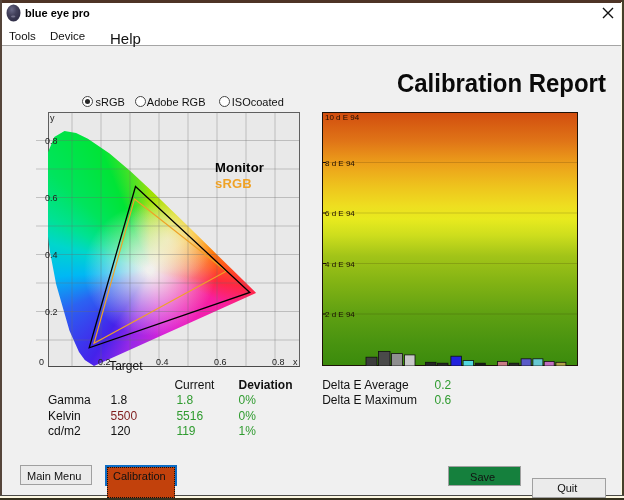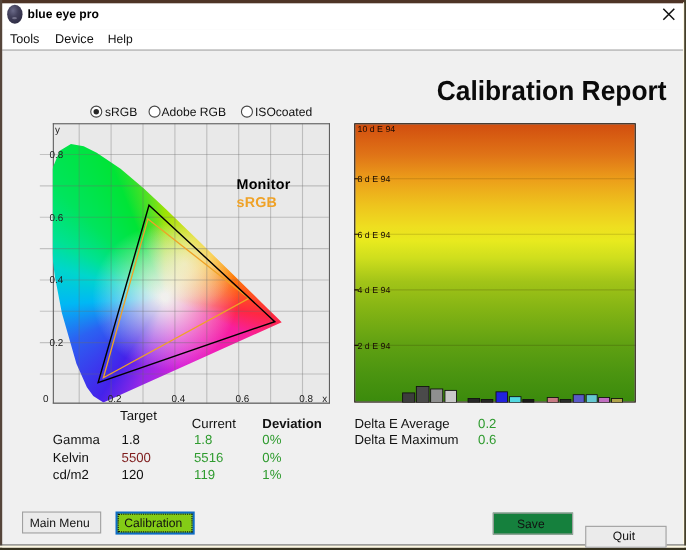--- a/index.html
+++ b/index.html
@@ -35,21 +35,21 @@
   <ellipse cx="7.2" cy="13.5" rx="2.2" ry="1" fill="#8a88a0" opacity="0.7"></ellipse>
 </svg>
 <div class="abs" style="left:25px;top:6.5px;font-size:11px;font-weight:bold;color:#000;">blue eye pro</div>
 
 <svg class="abs" style="left:602px;top:7px;" width="12" height="12" viewBox="0 0 12 12">
   <path d="M1 1 L11 11 M11 1 L1 11" stroke="#111" stroke-width="1.4"></path>
 </svg>
 
 <div class="abs" style="left:9px;top:30px;font-size:11.5px;color:#111;">Tools</div>
 <div class="abs" style="left:50px;top:30px;font-size:11.5px;color:#111;">Device</div>
-<div class="abs" style="left:98px;top:30px;font-size:11px;color:#111;text-align:center;">Help</div>
+<div class="abs" style="left:110px;top:30px;font-size:15px;color:#111;text-align:center;">Help</div>
 
 <div class="abs" style="left:397px;top:68.8px;font-size:25px;font-weight:bold;color:#0a0a0a;white-space:nowrap;transform:scaleX(0.958);transform-origin:left top;">Calibration Report</div>
 
 <div class="abs" style="left:81.5px;top:96px;width:11px;height:11px;border-radius:50%;background:#fff;border:1.1px solid #464646;"></div>
 <div class="abs" style="left:84.5px;top:99px;width:5px;height:5px;border-radius:50%;background:#262626;"></div>
 <div class="abs" style="left:95.5px;top:96px;font-size:11px;color:#111;">sRGB</div>
 <div class="abs" style="left:134.5px;top:96px;width:11px;height:11px;border-radius:50%;background:#fff;border:1.1px solid #464646;"></div>
 <div class="abs" style="left:146.8px;top:96px;font-size:11px;color:#111;">Adobe RGB</div>
 <div class="abs" style="left:218.5px;top:96px;width:11px;height:11px;border-radius:50%;background:#fff;border:1.1px solid #464646;"></div>
 <div class="abs" style="left:231.8px;top:96px;font-size:11px;color:#111;">ISOcoated</div>
@@ -143,21 +143,21 @@
     <rect x="153.3" y="251.2" width="10" height="2.8" fill="#1a1a1a"></rect>
     <rect x="175.5" y="249.4" width="10" height="4.6" fill="#c87b84"></rect>
     <rect x="187.3" y="251.2" width="9.6" height="2.8" fill="#2a2a2a"></rect>
     <rect x="199.1" y="246.8" width="10" height="7.2" fill="#5a5ac8"></rect>
     <rect x="210.9" y="246.8" width="10" height="7.2" fill="#66c8d2"></rect>
     <rect x="222.2" y="249.4" width="10" height="4.6" fill="#c06ec0"></rect>
     <rect x="233.9" y="250.3" width="10" height="3.7" fill="#b0a24a"></rect>
   </g>
 </svg>
 
-<div class="abs" style="left:109.2px;top:371px;font-size:12px;color:#111;">Target</div>
+<div class="abs" style="left:109.2px;top:359px;font-size:12px;color:#111;">Target</div>
 <div class="abs" style="left:174.4px;top:377.6px;font-size:12px;color:#111;">Current</div>
 <div class="abs" style="left:238.5px;top:377.6px;font-size:12px;color:#111;font-weight:bold;">Deviation</div>
 <div class="abs" style="left:48px;top:392.9px;font-size:12px;color:#111;">Gamma</div>
 <div class="abs" style="left:110.5px;top:392.9px;font-size:12px;color:#111;">1.8</div>
 <div class="abs" style="left:176.4px;top:392.9px;font-size:12px;color:#2f9b2f;">1.8</div>
 <div class="abs" style="left:238.5px;top:392.9px;font-size:12px;color:#2f9b2f;">0%</div>
 <div class="abs" style="left:48px;top:408.6px;font-size:12px;color:#111;">Kelvin</div>
 <div class="abs" style="left:110.5px;top:408.6px;font-size:12px;color:#7f1d1d;">5500</div>
 <div class="abs" style="left:176.4px;top:408.6px;font-size:12px;color:#2f9b2f;">5516</div>
 <div class="abs" style="left:238.5px;top:408.6px;font-size:12px;color:#2f9b2f;">0%</div>
@@ -166,15 +166,15 @@
 <div class="abs" style="left:176.4px;top:424px;font-size:12px;color:#2f9b2f;">119</div>
 <div class="abs" style="left:238.5px;top:424px;font-size:12px;color:#2f9b2f;">1%</div>
 
 <div class="abs" style="left:322.2px;top:377.6px;font-size:12px;color:#111;">Delta E Average</div>
 <div class="abs" style="left:434.6px;top:377.6px;font-size:12px;color:#2f9b2f;">0.2</div>
 <div class="abs" style="left:322.2px;top:392.9px;font-size:12px;color:#111;">Delta E Maximum</div>
 <div class="abs" style="left:434.6px;top:392.9px;font-size:12px;color:#2f9b2f;">0.6</div>
 
 <div class="abs" style="left:19.7px;top:465.3px;width:72.7px;height:20.2px;background:#ebebeb;border:1px solid #a0a0a0;font-size:11px;color:#111;text-align:center;line-height:20.2px;padding-right:3.5px;">Main Menu</div>
 <div class="abs" style="left:105.2px;top:464.5px;width:71.8px;height:21.4px;background:#0e6cc4;"></div>
-<div class="abs" style="left:107.2px;top:466.5px;width:67.8px;height:17px;background:#84cc16;border:1px dotted #111;font-size:11px;color:#111;text-align:center;line-height:17.2px;padding-right:3.5px;">Calibration</div>
+<div class="abs" style="left:107.2px;top:466.5px;width:67.8px;height:31px;background:#c2410c;border:1px dotted #111;font-size:11px;color:#111;text-align:center;line-height:17.2px;padding-right:3.5px;">Calibration</div>
 <div class="abs" style="left:447.9px;top:465.5px;width:72.9px;height:20.5px;background:#15803d;border:1px solid #a0a0a0;font-size:11px;color:#111;text-align:center;line-height:20.2px;padding-right:3.5px;">Save</div>
 <div class="abs" style="left:532.2px;top:465.8px;width:73.6px;height:20px;background:#ebebeb;border:1px solid #a0a0a0;font-size:11px;color:#111;text-align:center;line-height:19.8px;padding-right:3.5px;margin-top:12px;">Quit</div>
 
 </body></html>

